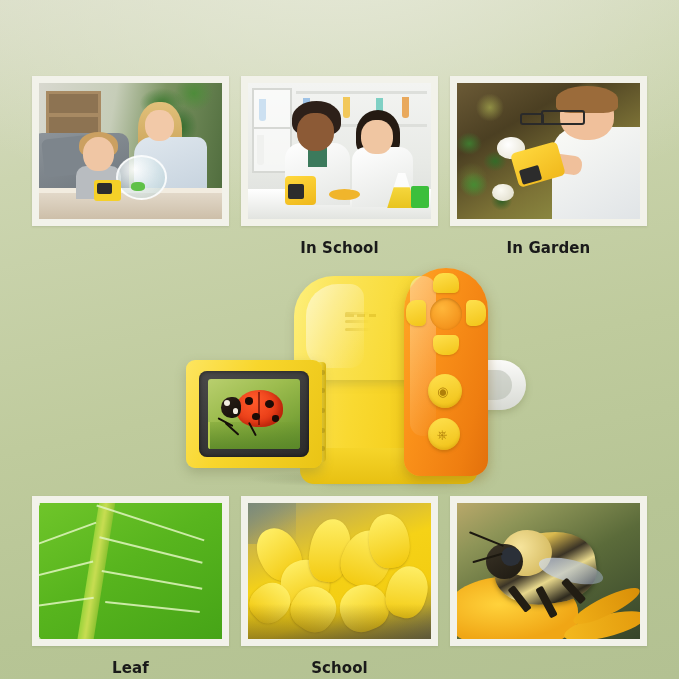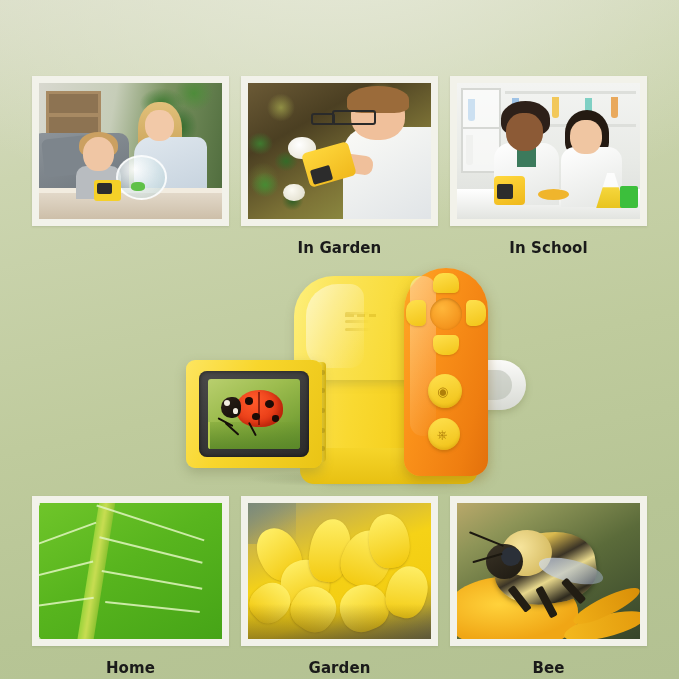--- a/index.html
+++ b/index.html
@@ -271,38 +271,20 @@
           <div class="kid-body"></div>
           <div class="kid-head"></div>
           <div class="bowl"></div>
           <div class="toy"></div>
         </div>
       </div>
     </div>
 
     <div class="cell">
       <div class="frame">
-        <div class="photo ph-garden">
-          <div class="bokeh"></div>
-          <div class="bush"></div>
-          <div class="flower"></div>
-          <div class="flower2"></div>
-          <div class="boy-body"></div>
-          <div class="boy-head"></div>
-          <div class="boy-hair"></div>
-          <div class="glasses"></div>
-          <div class="arm"></div>
-          <div class="device"></div>
-        </div>
-      </div>
-      <div class="caption">In Garden</div>
-    </div>
-
-    <div class="cell">
-      <div class="frame">
         <div class="photo ph-school">
           <div class="shelf2"></div>
             <div class="shelf3"></div>
           <div class="tube t1"></div>
             <div class="tube t2"></div>
             <div class="tube t3"></div>
           <div class="tube t4"></div>
             <div class="tube t5"></div>
             <div class="tube t6"></div>
           <div class="rack"></div>
@@ -315,20 +297,38 @@
             <div class="k2-coat"></div>
             <div class="k2-head"></div>
           <div class="dish"></div>
           <div class="device2"></div>
           <div class="flask"></div>
           <div class="beaker"></div>
         </div>
       </div>
       <div class="caption">In School</div>
     </div>
+
+    <div class="cell">
+      <div class="frame">
+        <div class="photo ph-garden">
+          <div class="bokeh"></div>
+          <div class="bush"></div>
+          <div class="flower"></div>
+          <div class="flower2"></div>
+          <div class="boy-body"></div>
+          <div class="boy-head"></div>
+          <div class="boy-hair"></div>
+          <div class="glasses"></div>
+          <div class="arm"></div>
+          <div class="device"></div>
+        </div>
+      </div>
+      <div class="caption">In Garden</div>
+    </div>
   </div>
 
   <div class="product">
     <div class="pr shadow-ground"></div>
 
     <div class="pr strap"></div>
     <div class="pr strap-in"></div>
 
     <div class="pr body-main"></div>
     <div class="pr base"></div>
@@ -391,57 +391,56 @@
           <div class="midrib"></div>
           <div class="vein" style="left:30%;top:14%;width:62%;transform:rotate(18deg)"></div>
           <div class="vein" style="left:32%;top:34%;width:58%;transform:rotate(14deg)"></div>
           <div class="vein" style="left:34%;top:56%;width:56%;transform:rotate(10deg)"></div>
           <div class="vein" style="left:36%;top:76%;width:52%;transform:rotate(6deg)"></div>
           <div class="vein" style="left:-4%;top:22%;width:36%;transform:rotate(-20deg)"></div>
           <div class="vein" style="left:-4%;top:48%;width:34%;transform:rotate(-14deg)"></div>
           <div class="vein" style="left:-2%;top:72%;width:32%;transform:rotate(-8deg)"></div>
         </div>
       </div>
-      <div class="caption">Home</div>
+      <div class="caption">Leaf</div>
     </div>
 
     <div class="cell">
       <div class="frame">
         <div class="photo ph-botany">
           <div class="tl"></div>
           <div class="pet" style="left:6%;top:18%;width:22%;height:40%;transform:rotate(-28deg)"></div>
           <div class="pet" style="left:18%;top:42%;width:26%;height:34%;transform:rotate(-14deg)"></div>
           <div class="pet" style="left:34%;top:12%;width:22%;height:46%;transform:rotate(10deg)"></div>
           <div class="pet" style="left:52%;top:20%;width:26%;height:42%;transform:rotate(26deg)"></div>
           <div class="pet" style="left:66%;top:8%;width:22%;height:40%;transform:rotate(-8deg)"></div>
           <div class="pet" style="left:24%;top:62%;width:24%;height:32%;transform:rotate(34deg)"></div>
           <div class="pet" style="left:50%;top:60%;width:26%;height:34%;transform:rotate(-22deg)"></div>
           <div class="pet" style="left:76%;top:46%;width:22%;height:38%;transform:rotate(16deg)"></div>
           <div class="pet" style="left:2%;top:58%;width:20%;height:30%;transform:rotate(48deg)"></div>
           <div class="dark"></div>
         </div>
       </div>
-      <div class="caption">Garden</div>
+      <div class="caption">School</div>
     </div>
 
     <div class="cell">
       <div class="frame">
         <div class="photo ph-bee">
           <div class="blossom"></div>
           <div class="petal"></div>
           <div class="petal2"></div>
           <div class="body"></div>
           <div class="thorax"></div>
           <div class="wing"></div>
           <div class="head"></div>
           <div class="eye"></div>
           <div class="ant"></div>
           <div class="ant2"></div>
           <div class="leg" style="left:26%;top:68%;width:16%;height:6%;transform:rotate(52deg)"></div>
           <div class="leg" style="left:40%;top:70%;width:18%;height:6%;transform:rotate(62deg)"></div>
           <div class="leg" style="left:56%;top:62%;width:16%;height:6%;transform:rotate(48deg)"></div>
         </div>
       </div>
-      <div class="caption">Bee</div>
     </div>
   </div>
 
 </div>
 
 </body></html>

